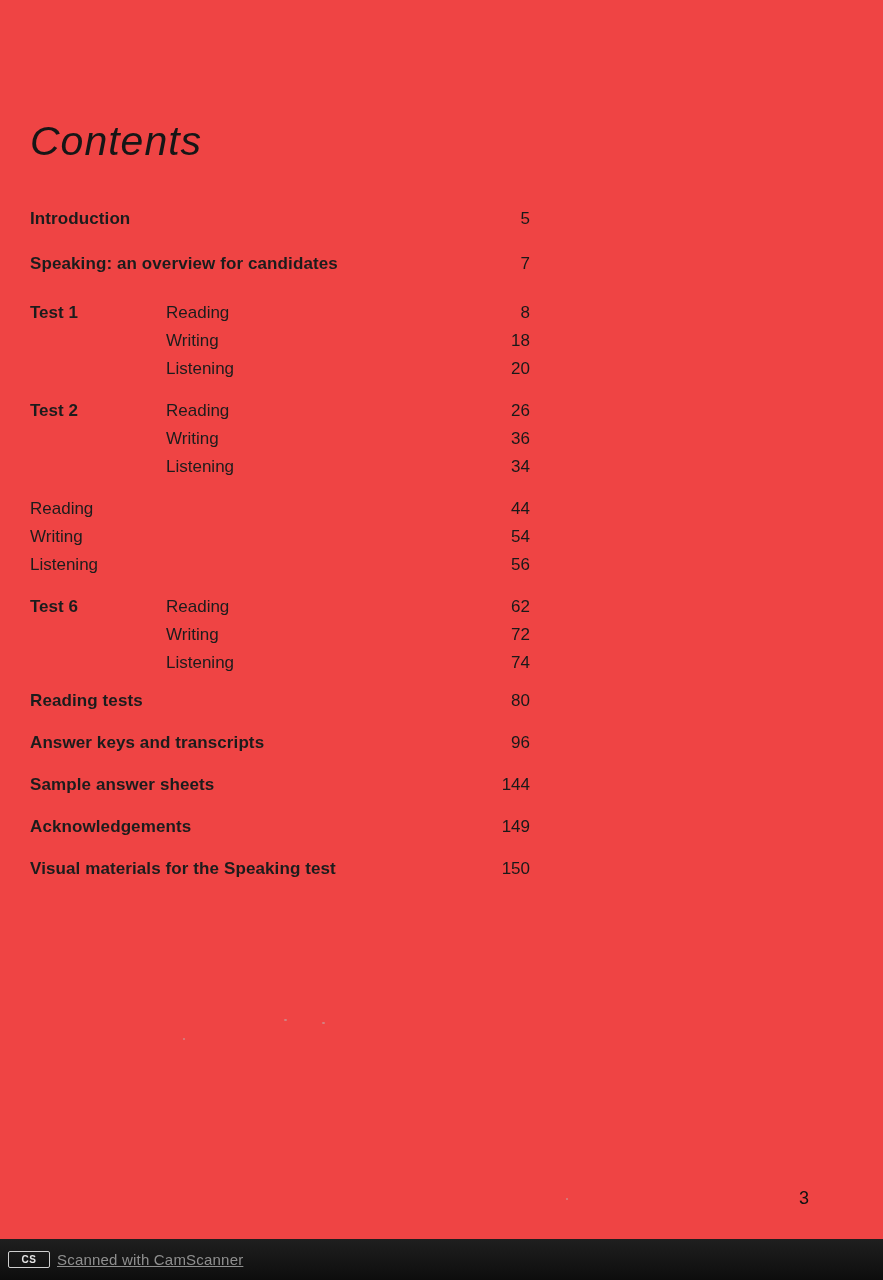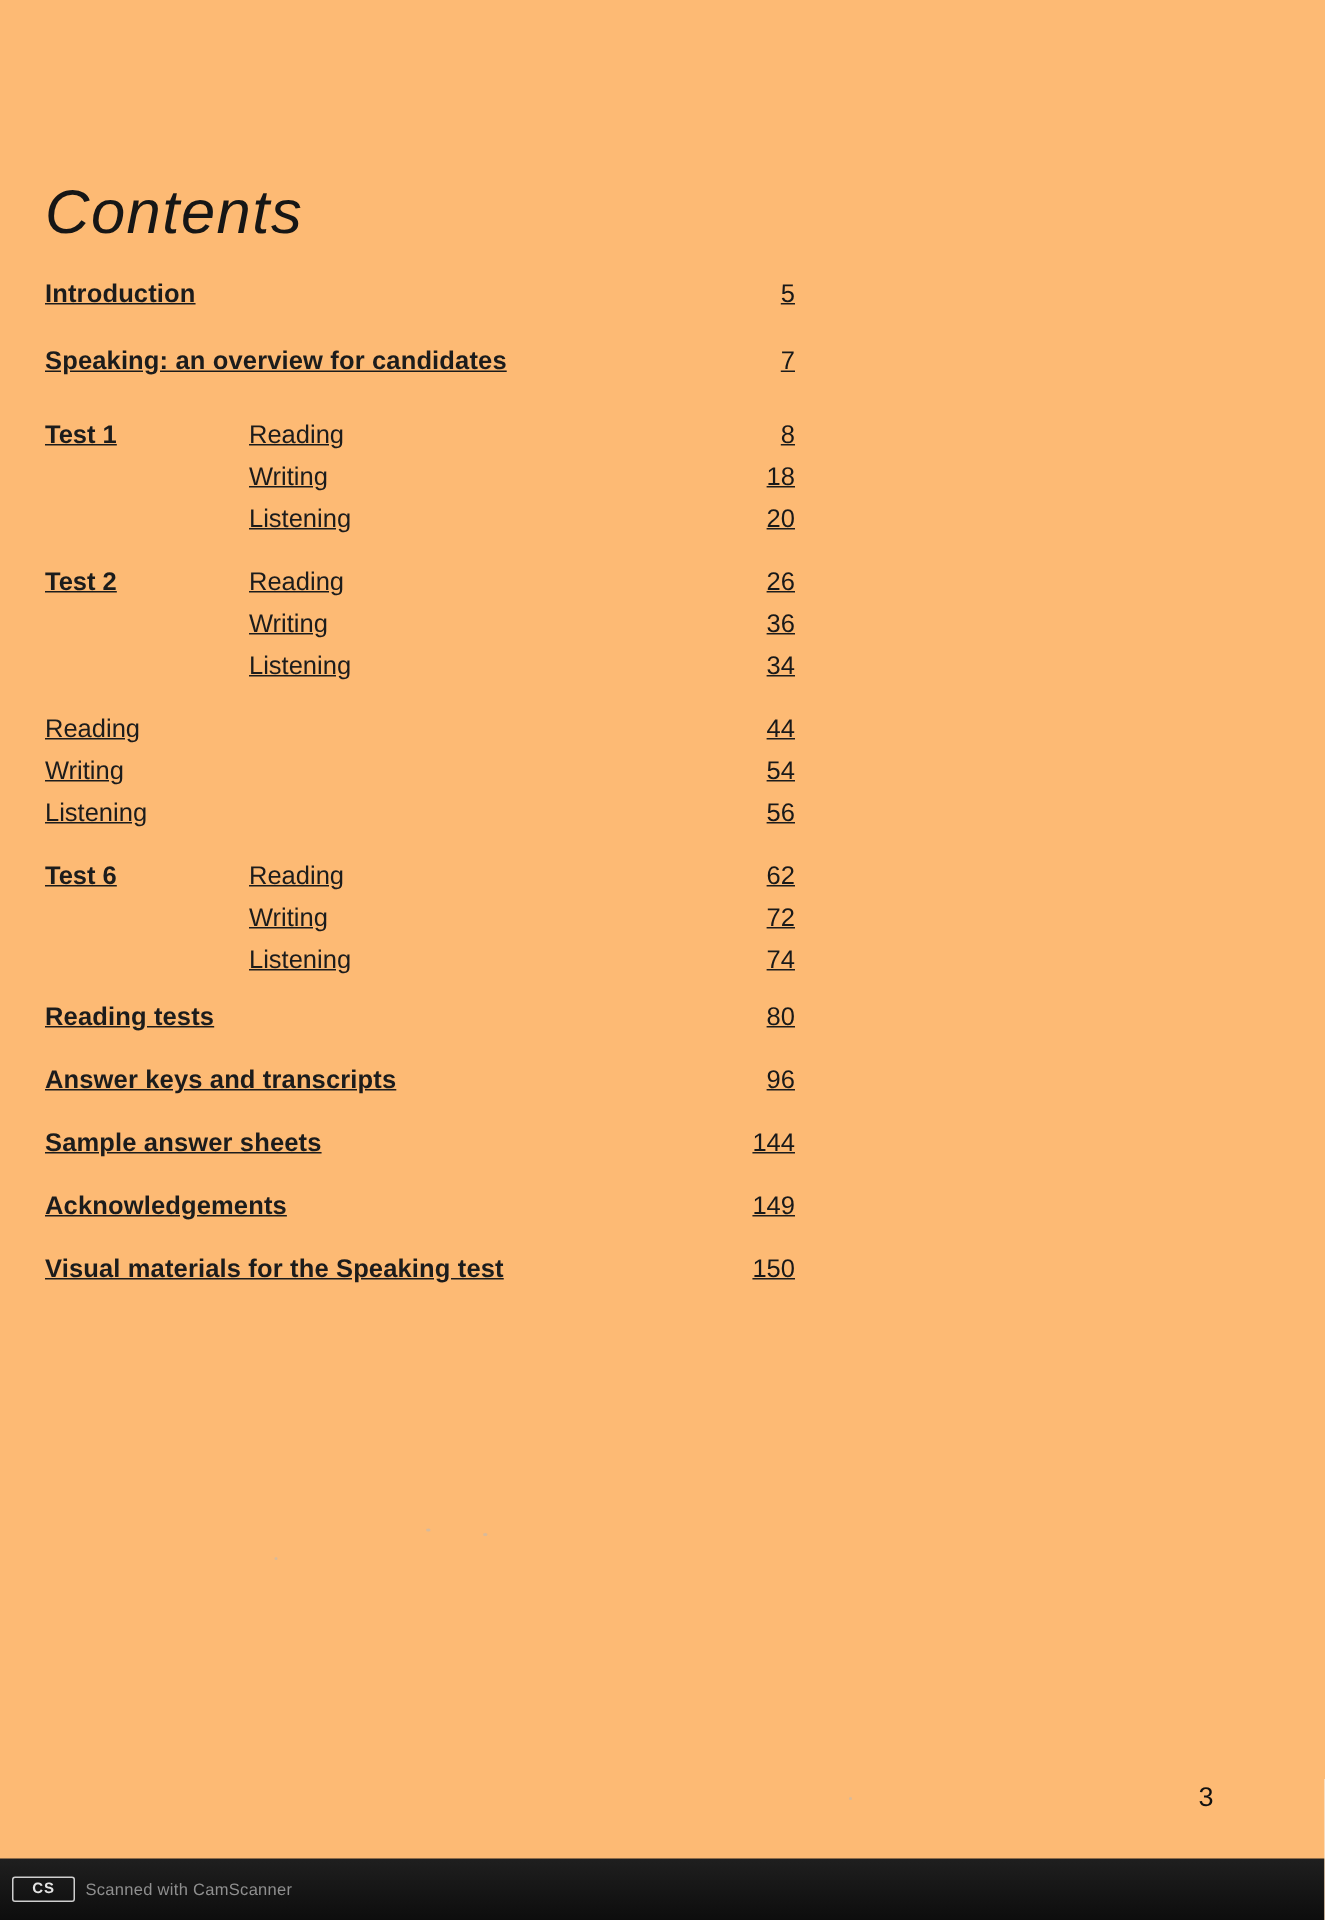--- a/index.html
+++ b/index.html
@@ -13,42 +13,41 @@
   body {
     font-family: "Liberation Sans", sans-serif;
     color: #1c1c1c;
     position: relative;
     overflow: hidden;
   }
 
   .scan-page {
     position: absolute;
     inset: 0;
-    background: #fdba74;
+    background: #ef4444;
   }
 
   
   .doc-title {
     position: absolute;
     left: 30px;
     top: 118px;
     font-size: 41px;
     font-style: italic;
     font-weight: 400;
     letter-spacing: 1px;
     color: #161616;
   }
 
   
   .toc {
     position: absolute;
     left: 30px;
-    top: 186px;
+    top: 209px;
     width: 500px;
-    text-decoration: underline;
   }
 
   .toc-row {
     display: flex;
     justify-content: space-between;
     align-items: baseline;
     margin-bottom: 25px;
     min-height: 20px;
   }
 
@@ -145,22 +144,23 @@
     display: flex;
     align-items: center;
     justify-content: center;
     letter-spacing: 0.5px;
     margin-right: 7px;
     flex-shrink: 0;
   }
 
   .scan-footer-text {
     color: #8f8f8f;
-    font-size: 11px;
+    font-size: 15px;
     letter-spacing: 0.2px;
+    text-decoration: underline;
   }
 </style>
 </head>
 <body>
 
 <div class="scan-page">
 
   <h1 class="doc-title">Contents</h1>
 
   <div class="toc">

